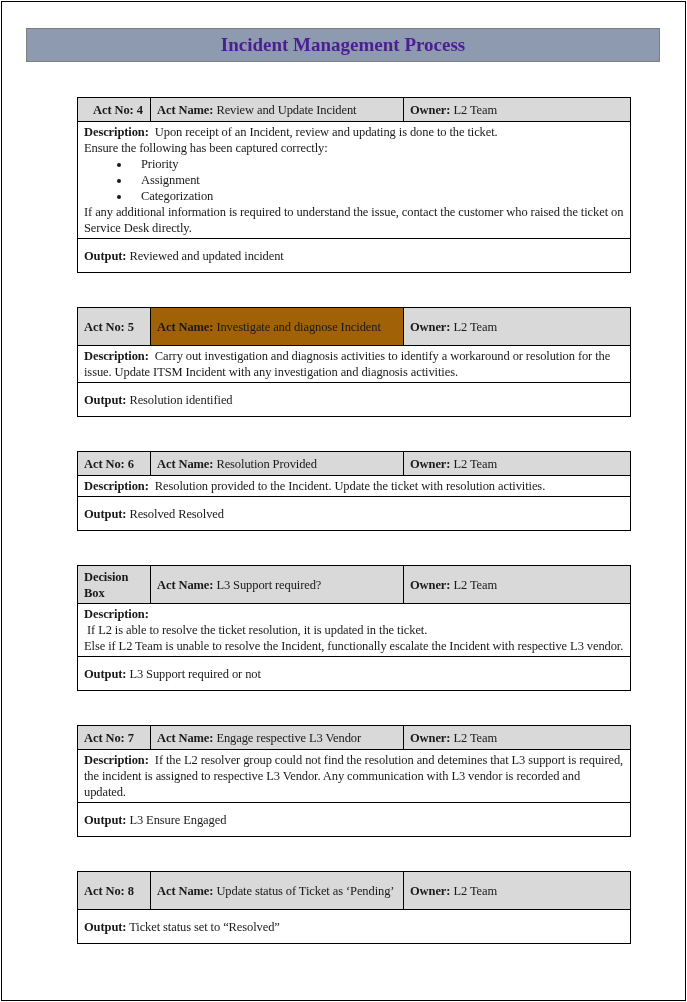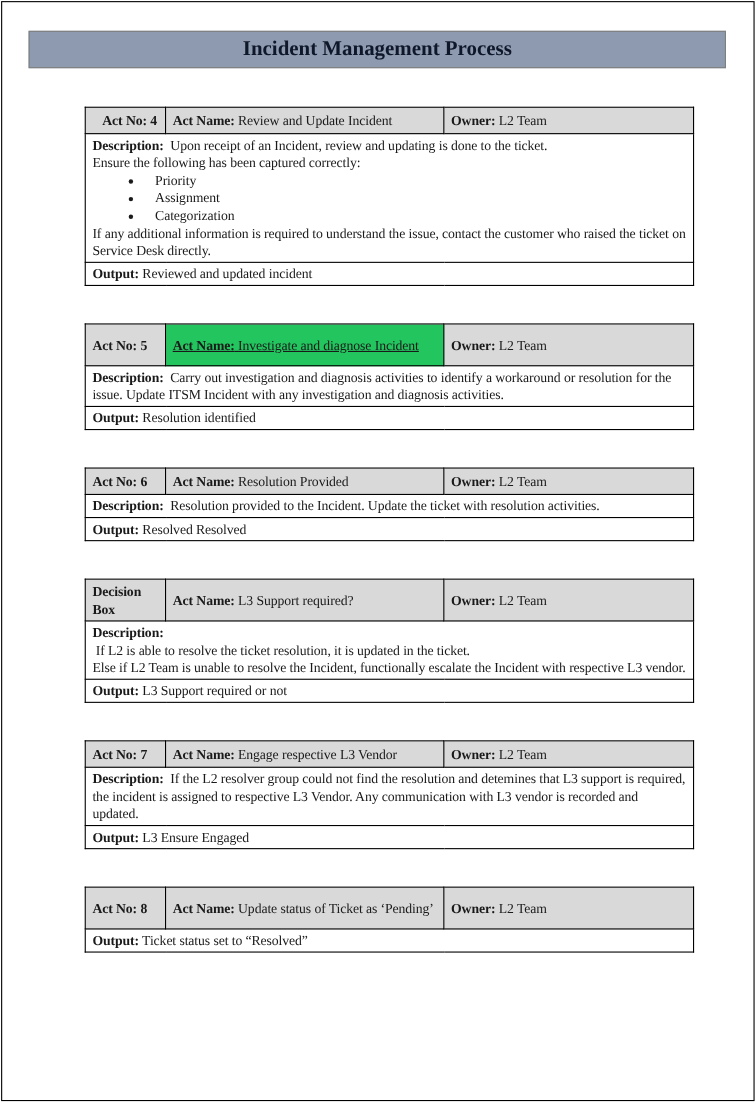--- a/index.html
+++ b/index.html
@@ -48,36 +48,36 @@
   .hdr { font-weight: normal; }
   .hdr td { background: #d9d9d9; }
   .hdr .no { font-weight: bold; }
   .hdr-1line td { height: 24px; }
   .hdr-2line td { height: 38px; }
   b, .b { font-weight: bold; }
   .desc-cell { padding: 2px 6px; }
   .desc-pad { padding: 8px 6px; font-family: Liberation Serif, serif; }
   .desc-pad-lg { padding: 11px 6px 14px 6px; }
   .desc-pad-btm { padding: 6px 6px 13px 6px; }
-  .out-cell { height: 21px; margin-left: 17px; }
+  .out-cell { height: 34px; margin-left: 17px; }
   ul.bullets {
     margin: 0;
     padding-left: 47px;
     list-style-type: disc;
   }
   ul.bullets li { padding-left: 10px; }
   .line { display: block; }
   .sp { padding-left: 3px; }
 </style>
 </head>
 <body>
 
 <div class="page">
 
-  <div class="title-banner" style="background: rgb(142, 154, 176); border-color: rgb(127, 127, 127); color: #0f172a;">
+  <div class="title-banner" style="background: rgb(142, 154, 176); border-color: rgb(127, 127, 127); color: #4c1d95;">
     <span>Incident Management Process</span>
   </div>
 
   <table class="block">
     <colgroup>
         <col class="col-no">
         <col class="col-name">
         <col class="col-own">
       </colgroup>
     <tbody>
@@ -106,21 +106,21 @@
 
   <table class="block">
     <colgroup>
         <col class="col-no">
         <col class="col-name">
         <col class="col-own">
       </colgroup>
     <tbody>
         <tr class="hdr hdr-2line">
       <td class="no" style="background: rgb(217, 217, 217);"><span>Act No: 5</span></td>
-      <td style="background: #22c55e; text-decoration: underline;"><b>Act Name:</b> <span>Investigate and diagnose Incident</span></td>
+      <td style="background: #a16207;"><b>Act Name:</b> <span>Investigate and diagnose Incident</span></td>
       <td style="background: rgb(217, 217, 217);"><b>Owner:</b> <span>L2 Team</span></td>
     </tr>
     <tr>
       <td colspan="3" class="desc-pad">
         <b>Description:</b>&nbsp; <span>Carry out investigation and diagnosis activities to identify a workaround or resolution for the issue.  Update ITSM Incident with any investigation and diagnosis activities.</span>
       </td>
     </tr>
     <tr>
       <td colspan="3" class="out-cell"><b>Output:</b> <span>Resolution identified</span></td>
     </tr>

